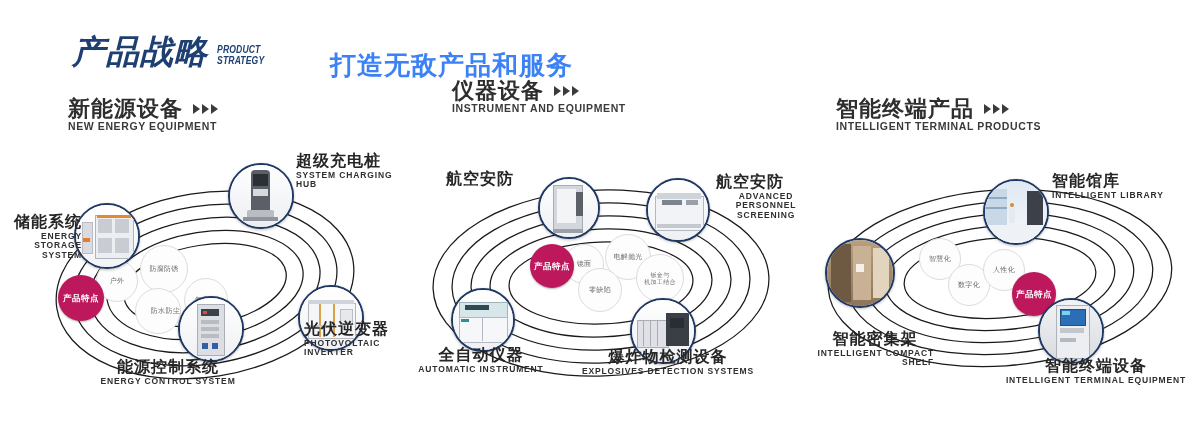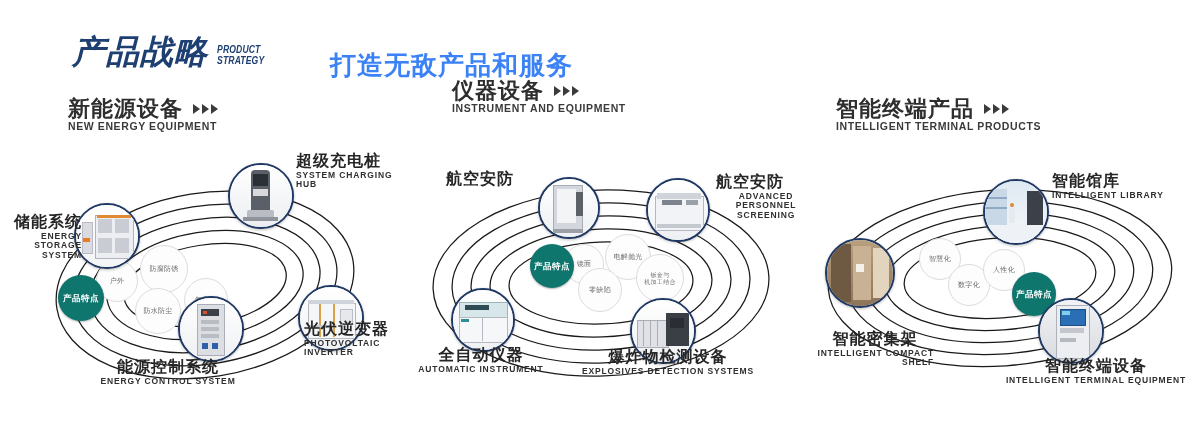--- a/index.html
+++ b/index.html
@@ -71,21 +71,21 @@
 
   
   .bub{
     position:absolute;border-radius:50%;display:flex;align-items:center;
     justify-content:center;text-align:center;color:#6d6d6d;
     font-size:7px;line-height:1.25;letter-spacing:.3px;
     background:#fdfdfd;border:1px solid #dcdcdc;
     font-family:"DejaVu Sans","Liberation Sans",sans-serif;
   }
   .bub.core{
-    background:#0f766e;border:none;color:#ffffff;font-weight:bold;
+    background:#be185d;border:none;color:#ffffff;font-weight:bold;
     font-size:8.5px;letter-spacing:.5px;box-shadow:0 1px 2px rgba(0,0,0,.3);
   }
   .shade{position:absolute;}
 </style>
 </head>
 <body>
 
 <div class="stage">
 
   <div class="hdr">
@@ -142,21 +142,21 @@
         <ellipse cx="205" cy="135" rx="82" ry="40"></ellipse>
       </g>
     </svg>
 
     <div class="bub" style="left:140px;top:95px;width:46px;height:46px;">
       <span>防腐防锈</span>
     </div>
     <div class="bub" style="left:96px;top:110px;width:40px;height:40px;">
       <span>户外</span>
     </div>
-    <div class="bub" style="left:135px;top:138px;width:44px;height:44px;">
+    <div class="bub" style="left:135px;top:138px;width:44px;height:44px;justify-content:flex-end;">
       <span>防水防尘</span>
     </div>
     <div class="bub" style="left:184px;top:128px;width:42px;height:42px;">
       <span>气密性</span>
     </div>
     <div class="bub core" style="left:58px;top:125px;width:46px;height:46px;">
       <span>产品特点</span>
     </div>
 
     <div class="node" style="left:74px;top:53px;width:62px;height:62px;">

